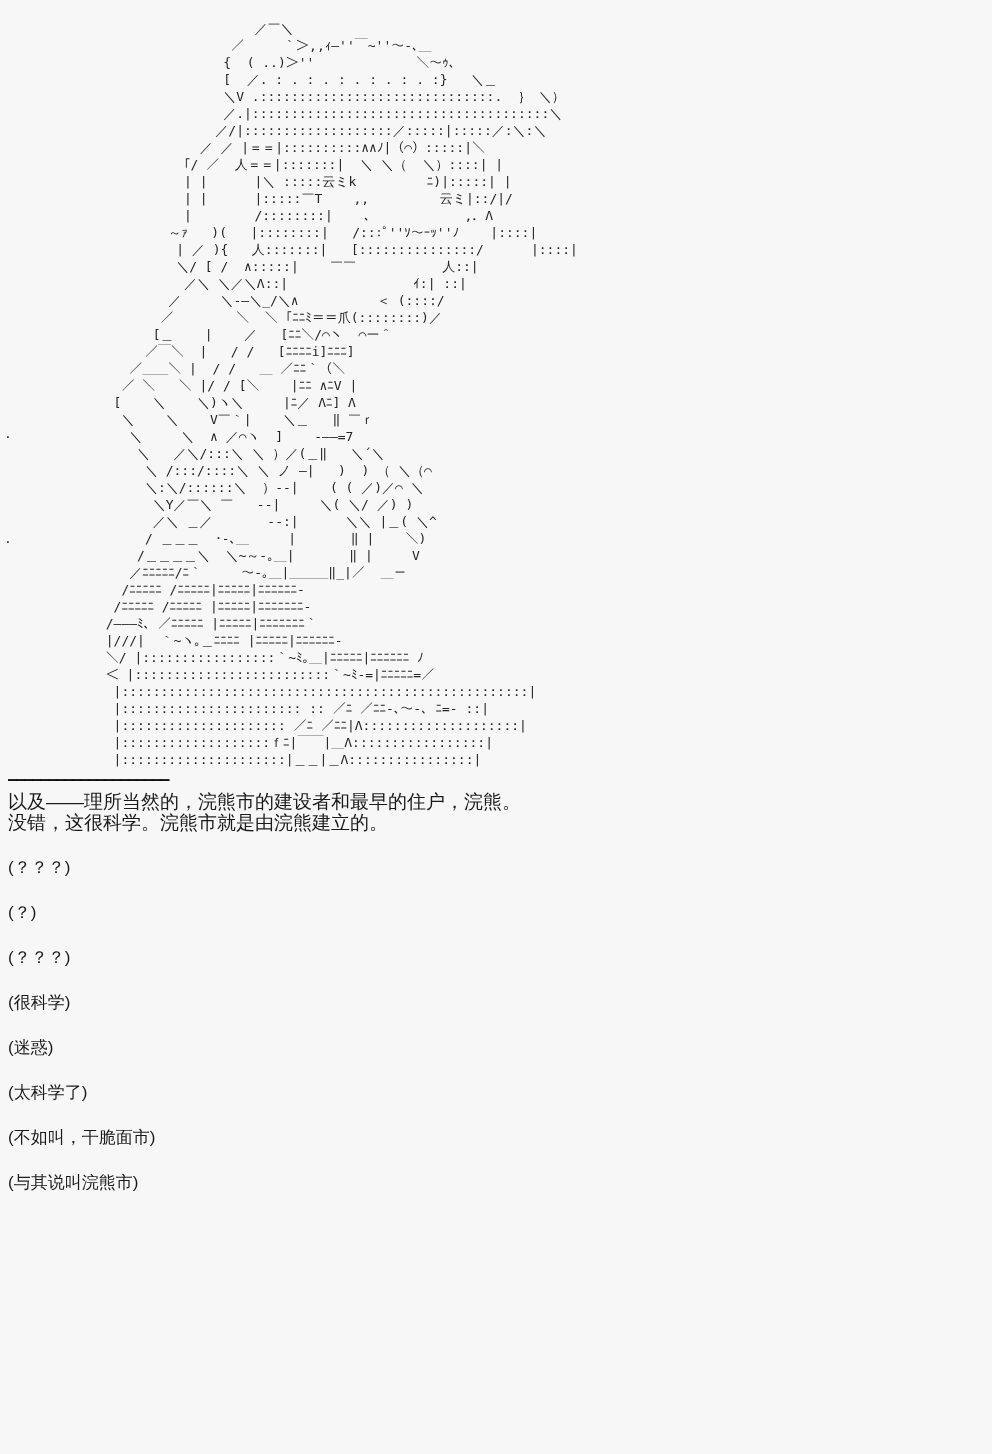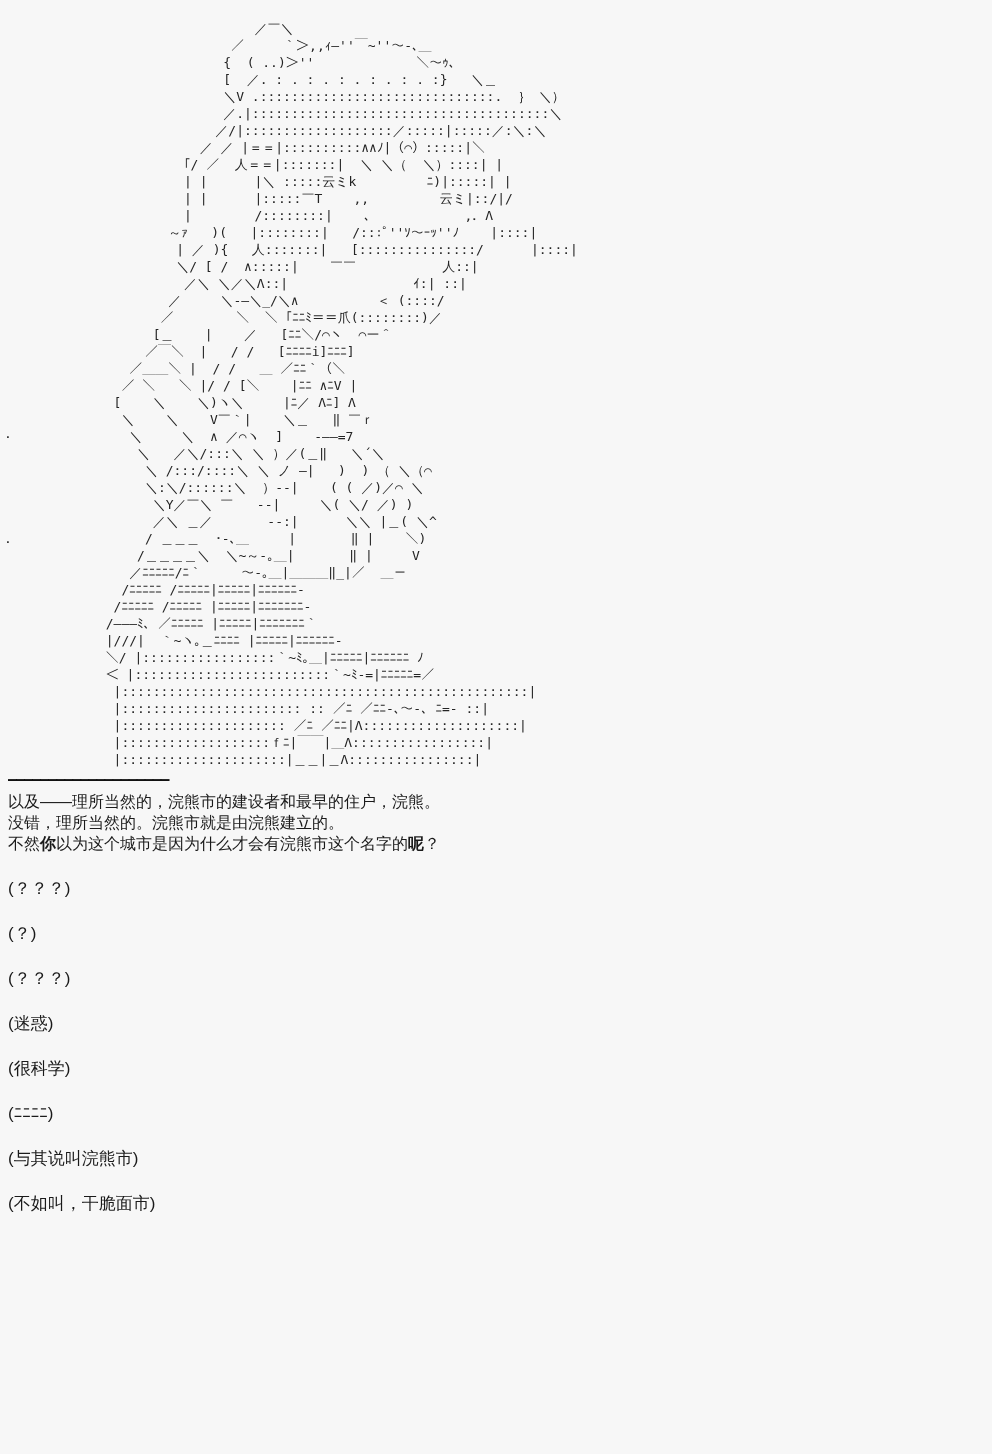--- a/index.html
+++ b/index.html
@@ -31,21 +31,21 @@
     margin: 2px 0 0 8px;
     font-family: "DejaVu Sans Mono", monospace;
     font-size: 15px;
     font-weight: bold;
     color: #111;
     white-space: nowrap;
     letter-spacing: -1px;
   }
   .narration {
     margin: 3px 0 0 8px;
-    font-size: 16px;
+    font-size: 19px;
     line-height: 21px;
     color: #1a1a1a;
   }
   .narration p { margin: 0; }
   .narration b { font-weight: bold; }
   .comments { margin: 0 0 0 8px; }
   .comments .comment {
     margin: 0;
     padding-top: 24px;
     font-size: 17px;
@@ -100,28 +100,27 @@
               |::::::::::::::::::::::::::::::::::::::::::::::::::::|
               |::::::::::::::::::::::: :: ／ﾆ ／ﾆﾆ-､～-､ ﾆ=- ::|
               |::::::::::::::::::::: ／ﾆ ／ﾆﾆ|Λ::::::::::::::::::::|
               |:::::::::::::::::::ｆﾆ|￣￣|＿Λ:::::::::::::::::|
               |:::::::::::::::::::::|＿＿|＿Λ::::::::::::::::|</pre>
 
   <div class="separator">――――――――――――――――――――</div>
 
   <div class="narration">
     <p>以及——理所当然的，浣熊市的建设者和最早的住户，浣熊。</p>
-    <p>没错，理所当然的。浣熊市就是由浣熊建立的。</p>
-    <p><span>不然</span><b>你</b><span>以为这个城市是因为什么才会有浣熊市这个名字的</span><b>呢</b><span>？</span></p>
+    <p>没错，这很科学。浣熊市就是由浣熊建立的。</p>
   </div>
 
   <div class="comments">
     <p class="comment">(？？？)</p>
     <p class="comment">(？)</p>
     <p class="comment">(？？？)</p>
+    <p class="comment">(很科学)</p>
     <p class="comment">(迷惑)</p>
-    <p class="comment">(很科学)</p>
-    <p class="comment">(ﾆﾆﾆﾆ)</p>
+    <p class="comment">(太科学了)</p>
+    <p class="comment">(不如叫，干脆面市)</p>
     <p class="comment">(与其说叫浣熊市)</p>
-    <p class="comment">(不如叫，干脆面市)</p>
   </div>
 
 </div>
 
 </body></html>

